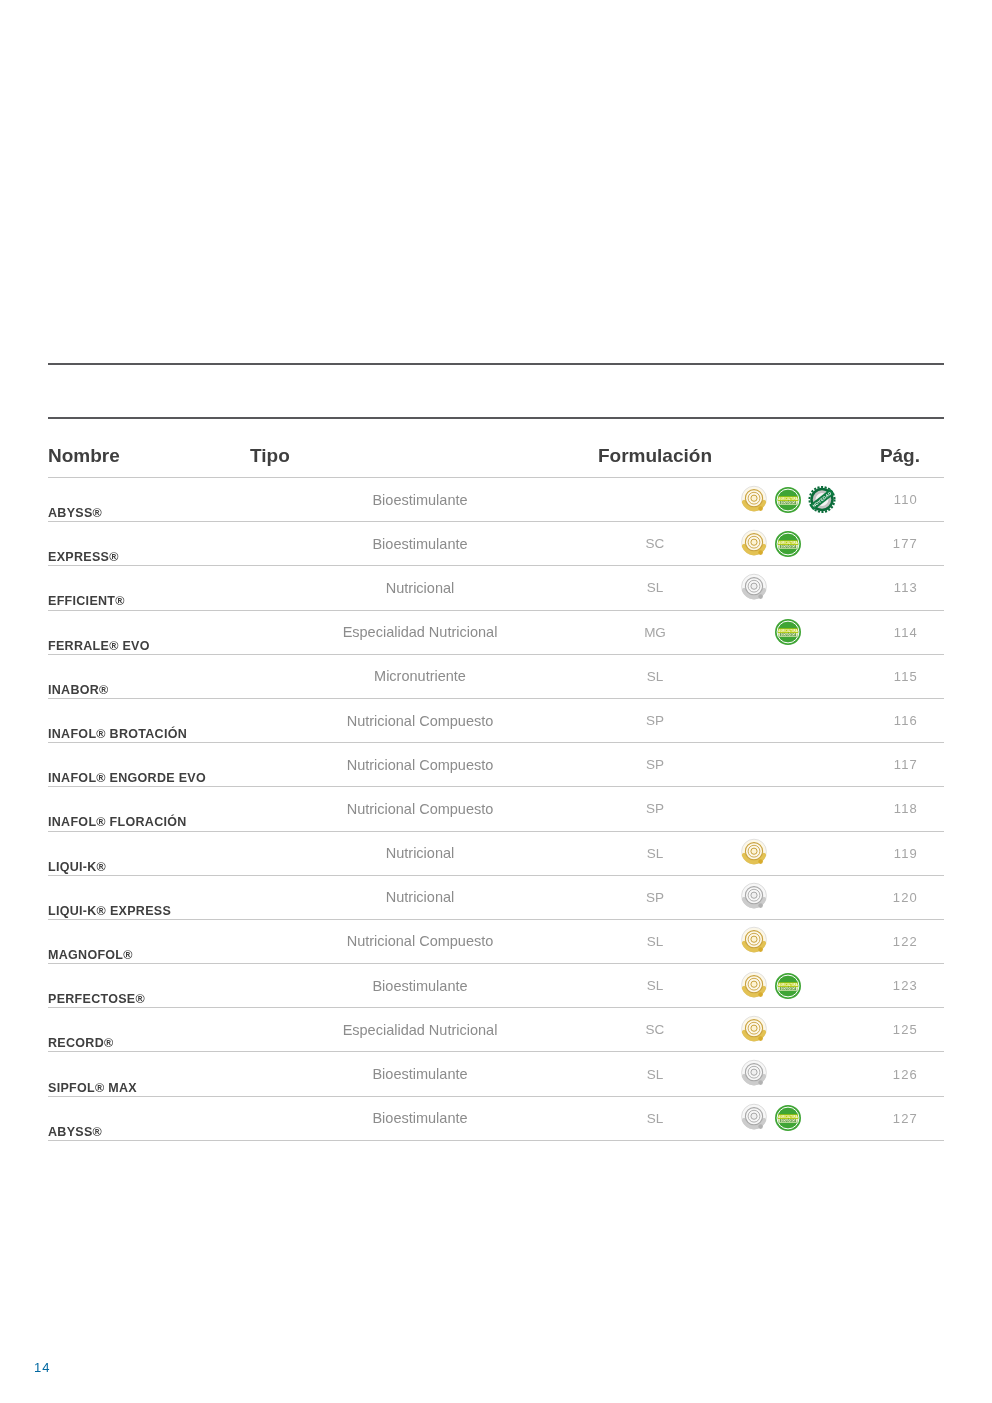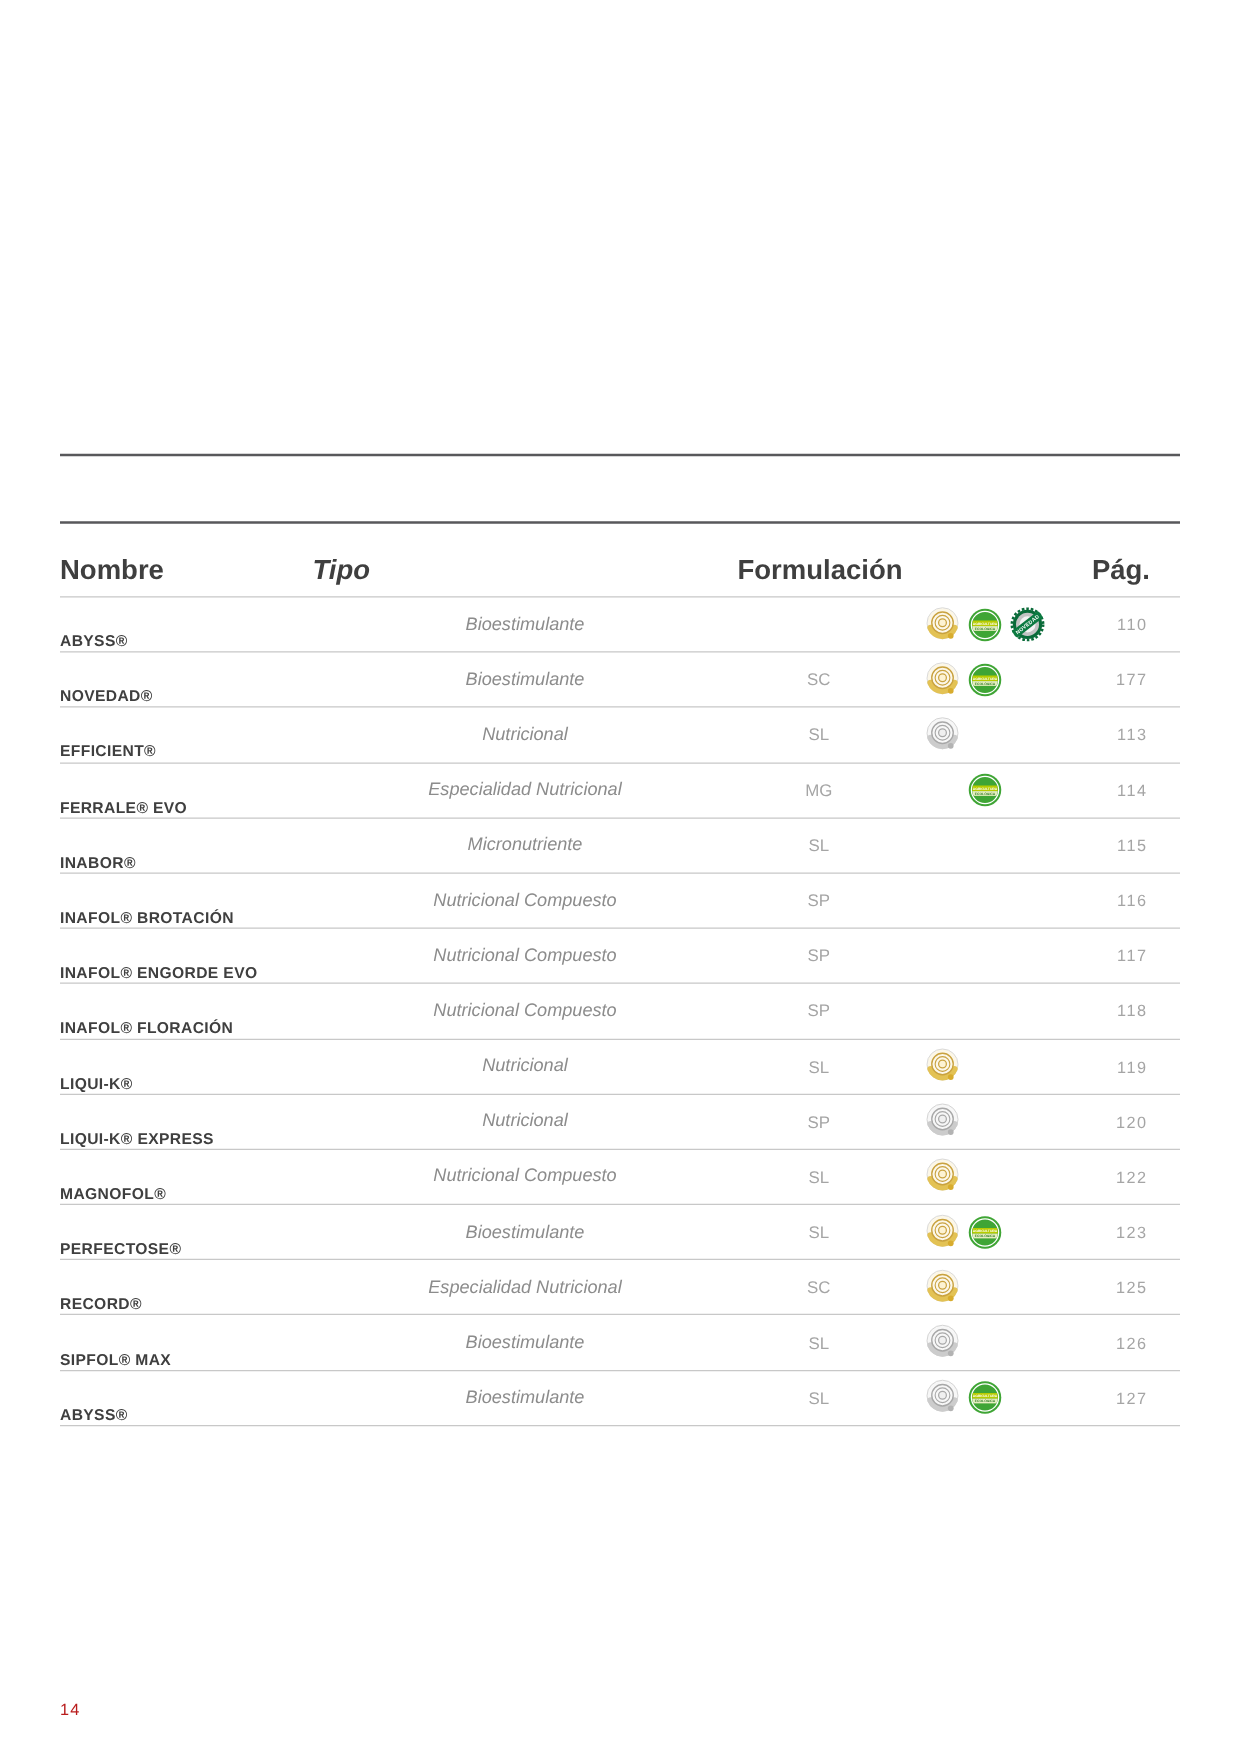--- a/index.html
+++ b/index.html
@@ -41,32 +41,32 @@
     top: 434px;
     left: 48px;
     width: 896px;
   }
   .thead {
     display: flex;
     align-items: center;
     height: 43px;
     border-bottom: 1px solid var(--sep, #c6c6c6);
     font-weight: bold;
-    font-size: 22px;
+    font-size: 19px;
     color: var(--text-dark, #3c3c3c);
     justify-content: space-between;
   }
   .row {
     display: flex;
     align-items: center;
     height: 43.2px;
     border-bottom: 1px solid var(--sep, #c6c6c6);
   }
   .c-name { width: 202px; }
-  .c-type { width: 340px; font-style: italic; }
+  .c-type { width: 340px; }
   .c-form { width: 130px; text-align: center; }
   .c-icons {
     width: 140px;
     box-sizing: border-box;
     padding-left: 20px;
     display: flex;
     align-items: center;
     gap: 6px;
   }
   .c-page { flex: 1; text-align: right; padding-right: 26px; }
@@ -112,25 +112,25 @@
   .medal.silver .m-outer  { fill: #f7f7f7; stroke: #d4d4d4; }
   .medal.silver .m-ribbon { stroke: var(--silver, #cccccc); }
   .medal.silver .m-ring1,
   .medal.silver .m-ring2,
   .medal.silver .m-ring3  { stroke: #a8a8a8; }
   .medal.silver .m-ring3  { fill: #f0f0f0; }
   .medal.silver .m-knob   { fill: #b3b3b3; }
   
   .folio {
     position: absolute;
-    left: 48px;
+    left: 34px;
     top: 1360px;
     font-size: 13px;
     letter-spacing: 1px;
-    color: #b91c1c;
+    color: #0369a1;
   }
 </style>
 </head>
 <body>
 
 <div class="page">
 
   <div class="rule rule-top"></div>
   <div class="rule rule-under"></div>
 
@@ -192,21 +192,21 @@
             </g>
           </g>
         </svg>
       </span>
 
     </span>
     <span class="c-page">110</span>
   </div>
 
   <div class="row">
-    <span class="c-name">NOVEDAD®</span>
+    <span class="c-name">EXPRESS®</span>
     <span class="c-type">Bioestimulante</span>
     <span class="c-form">SC</span>
     <span class="c-icons">
 
       <span class="icon-slot slot-medal">
         <svg class="medal" width="28" height="30" viewBox="0 0 28 30" aria-hidden="true">
           <circle class="m-outer" cx="14" cy="13.6" r="12.4"></circle>
           <path class="m-ribbon" d="M 4.2 17.2 A 10.4 10.4 0 0 0 23.8 17.2"></path>
           <circle class="m-ring1" cx="14" cy="13.2" r="8.6"></circle>
           <circle class="m-ring2" cx="14" cy="13.2" r="5.9"></circle>

